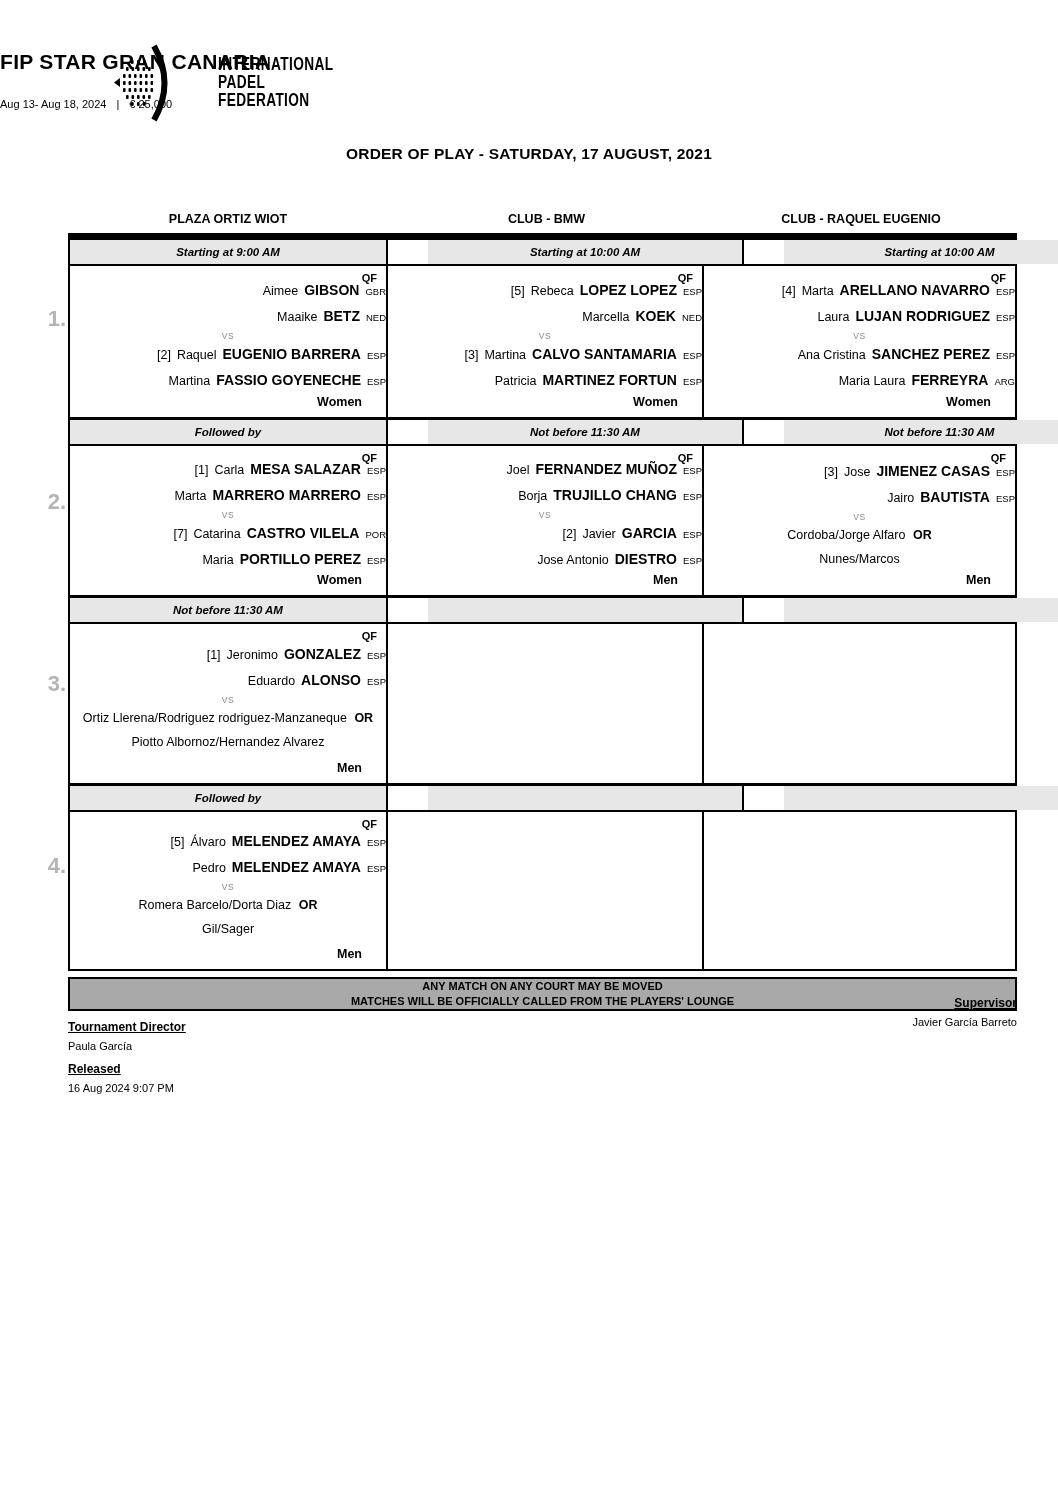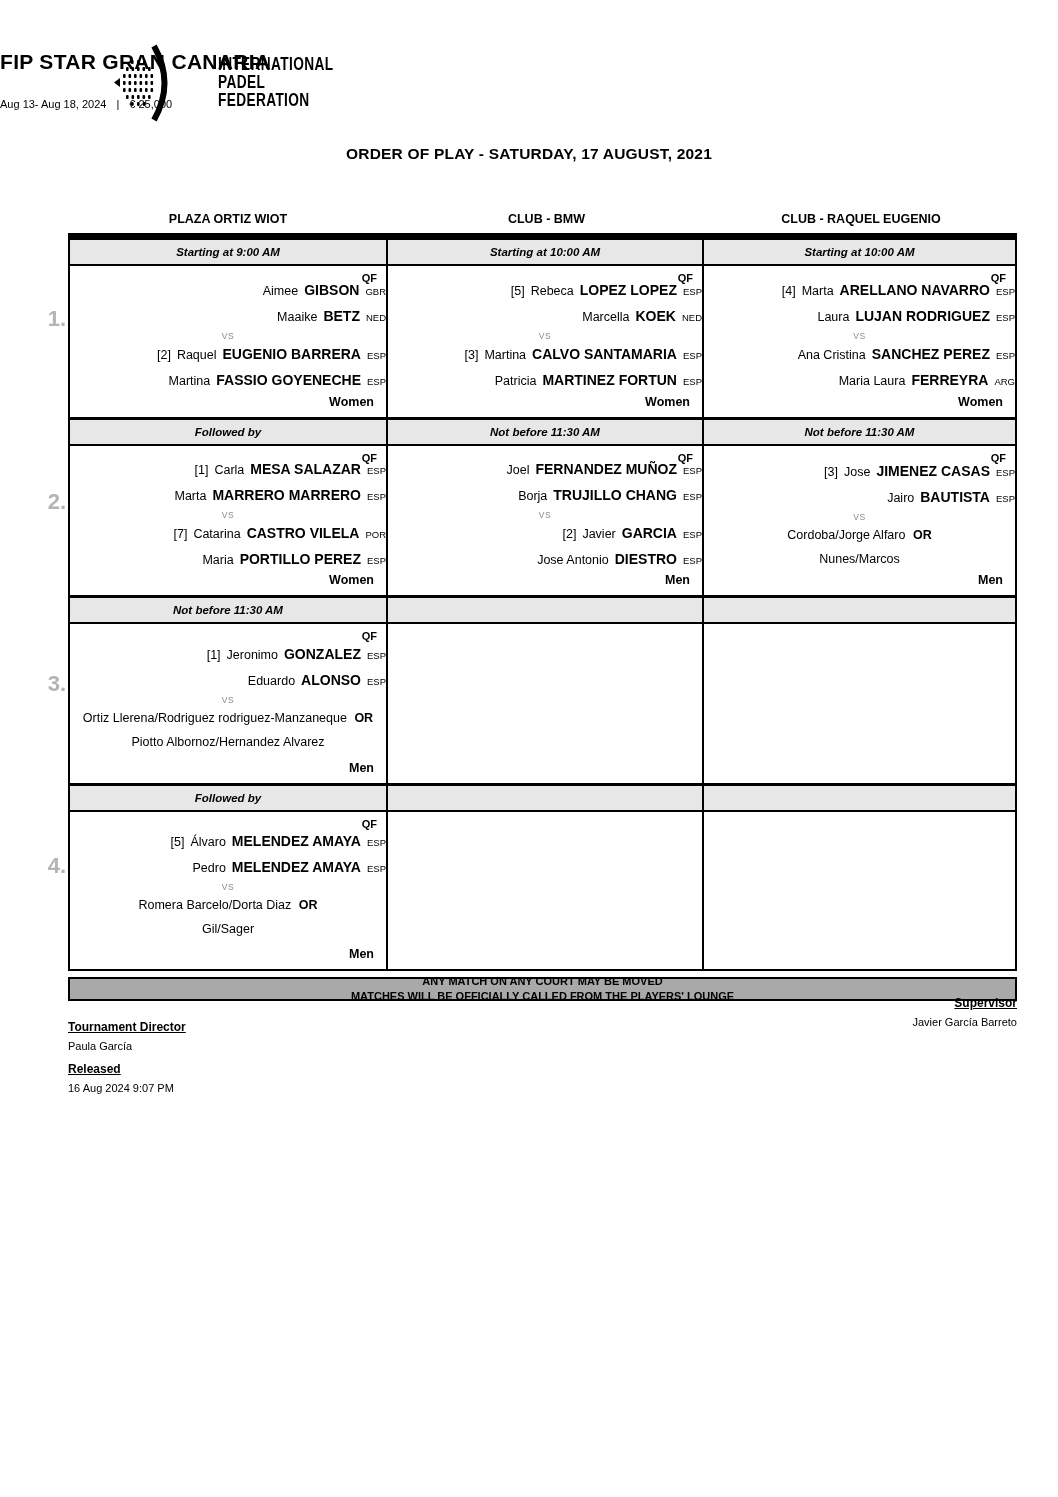--- a/index.html
+++ b/index.html
@@ -22,21 +22,21 @@
   .event-dates .sep { margin:0 10px; }
   .oop-title   { position:absolute; top:145px; width:100%; text-align:center; font-size:15.5px; font-weight:bold; letter-spacing:0.2px; }
 
   
   .table-wrap { position:absolute; left:68px; top:205px; width:949px; }
   .court-names { display:grid; grid-template-columns:320px 317px 312px; height:28px; }
   .court-name { display:flex; align-items:center; justify-content:center; font-weight:bold; font-size:12.5px; }
   .black-bar { height:7px; background:#000; }
   .table-body { border-left:2px solid #000; border-right:2px solid #000; border-bottom:2px solid #000; }
 
-  .time-row { display:grid; grid-template-columns:318px 316px 311px; height:24px; border-bottom:2px solid #000; }
+  .time-row { display:grid; grid-template-columns:318px 316px 311px; height:24px; border-bottom:2px solid #000;gap:40px; }
   .time-cell {
     background:#e7e7e7; border-right:2px solid #000; box-sizing:border-box;
     display:flex; align-items:center; justify-content:center;
     font-style:italic; font-weight:bold; font-size:11.5px;
   }
   .time-cell:last-child { border-right:none; }
 
   .match-row { display:grid; grid-template-columns:318px 316px 311px; border-bottom:3px solid #000; }
   .match-row:last-child { border-bottom:none; }
   .match-cell { border-right:2px solid #000; box-sizing:border-box; display:flex; flex-direction:column; background:#fff; }
@@ -45,28 +45,28 @@
   .qf { text-align:right; padding:6px 9px 0 0; font-weight:bold; font-size:11px; height:14px; }
   .lines { flex:1; display:flex; flex-direction:column; justify-content:center; text-align:center; margin-top:-10px; }
   .player-line { font-size:12.5px; line-height:24px; white-space:nowrap;text-align:right; }
   .player-line .seed { margin-right:6px; }
   .player-line .first {}
   .player-line .last { font-weight:bold; font-size:14px; margin-left:6px; }
   .player-line .cc { font-size:9.5px; margin-left:6px; }
   .plain-line { font-size:12.5px; line-height:24px; white-space:nowrap; }
   .plain-line .orb { font-weight:bold; margin-left:4px; }
   .vs-line { font-size:8.5px; color:#8a8a8a; line-height:12px; letter-spacing:0.5px; }
-  .category { text-align:right; padding:0 12px 6px 0; font-weight:bold; font-size:12.5px; height:16px; }
+  .category { text-align:right; padding:0 24px 6px 0; font-weight:bold; font-size:12.5px; height:16px; }
 
   
   .row-num { position:absolute; width:30px; text-align:right; left:36px; font-size:22px; font-weight:bold; color:#b4b4b4; }
 
   
   .notice {
-    position:absolute; left:68px; top:977px; width:949px; height:24px; box-sizing:border-box;
+    position:absolute; left:68px; top:977px; width:949px; height:34px; box-sizing:border-box;
     background:#a9a9a9; border:2px solid #000;
     display:flex; flex-direction:column; align-items:center; justify-content:center;
     font-weight:bold; font-size:11px; line-height:15px;
   }
 
   
   .footer-left { position:absolute; left:68px; top:1020px; }
   .footer-right { position:absolute; right:41px; top:996px; text-align:right; }
   .f-label { font-size:12px; font-weight:bold; text-decoration:underline; margin-bottom:6px; }
   .f-value { font-size:11px; margin-bottom:10px; }

